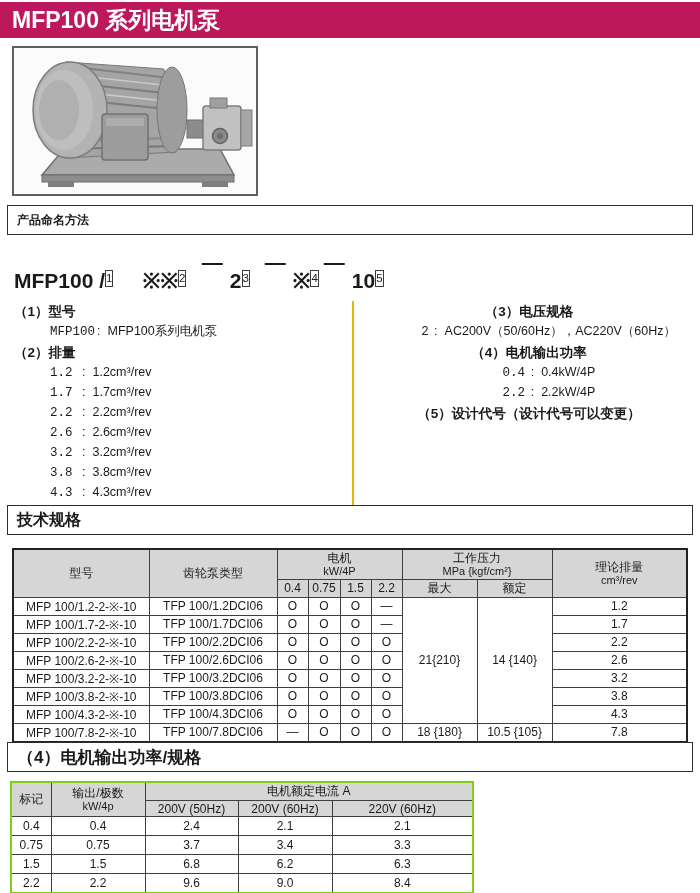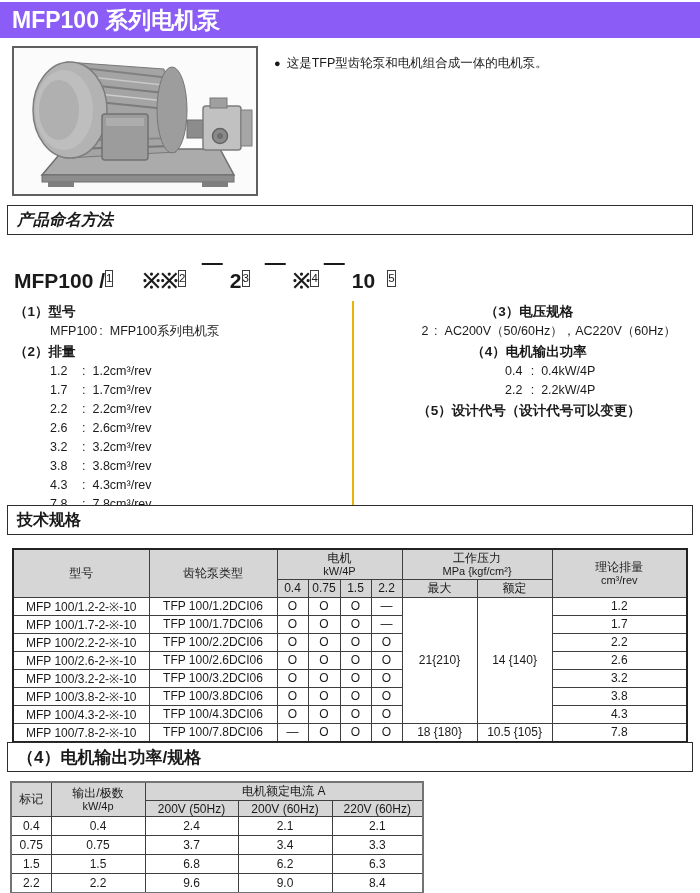--- a/index.html
+++ b/index.html
@@ -7,81 +7,81 @@
   body {
     width:700px; height:893px; position:relative;
     background:#ffffff; color:#1a1a1a;
     font-family:"Liberation Sans", sans-serif;
     overflow:hidden;
   }
 
   
   .title-bar {
     position:absolute; left:0; top:2px; width:700px; height:36px;
-    background:#8b5cf6; color:#ffffff;
+    background:#be185d; color:#ffffff;
     font-size:23px; font-weight:bold; line-height:36px;
     padding-left:12px;
   }
 
   
   .top-section { position:absolute; top:46px; left:12px; width:676px; display:flex; }
   .photo-box {
     width:246px; height:150px; border:2px solid #5f5f5f; background:#fdfdfd;
     flex:0 0 auto; overflow:hidden;
   }
   .photo-box svg { display:block; width:100%; height:100%; }
   .intro { margin-left:16px; padding-top:8px; font-size:12.5px; line-height:18px; }
   .intro .bullet { margin-right:6px; font-size:11px; }
 
   
   .section-heading {
     position:absolute; left:7px; width:686px; height:30px;
     border:1px solid #2e2e2e; background:#ffffff;
     font-weight:bold; display:flex; align-items:center; padding-left:9px;
   }
-  #naming-heading { top:205px; font-size:16px;font-style:italic; }
+  #naming-heading { top:205px; font-size:12px; }
   #specs-heading  { top:505px; font-size:16px; }
   #output-heading { top:742px; font-size:17px; }
 
   
   .code-row { position:absolute; top:249px; left:14px; display:flex; align-items:flex-end; }
   .code-col { display:flex; flex-direction:row; }
   .code-text { font-weight:bold; font-size:21px; line-height:26px; text-align:center; white-space:nowrap; }
   .code-box {
     border:1.5px solid #3a3a3a; height:17px; margin-top:2px;
     font-size:11.5px; line-height:15px; text-align:center;
   }
   .code-col.dash-col { padding-bottom:19px; margin:0 7px; }
-  .w1 { width:104px; } .w2 { width:52px; } .w3 { width:28px; } .w4 { width:24px; } .w5 { width:40px;gap:12px; }
+  .w1 { width:104px; } .w2 { width:52px; } .w3 { width:28px; } .w4 { width:24px; } .w5 { width:40px; }
 
   
   .legend { position:absolute; top:301px; left:14px; width:674px; display:flex; }
   .legend-col.left  { width:338px; }
   .legend-col.right { width:336px; border-left:2px solid #eab308; padding-left:16px; min-height:188px;text-align:center; }
   .legend-group-title { font-weight:bold; font-size:13.5px; line-height:21px; }
   .legend-item { font-size:12.5px; line-height:19px; padding-left:36px; white-space:nowrap; }
-  .legend-item .code { display:inline-block; min-width:30px; }
+  .legend-item .code { display:inline-block; min-width:30px;font-family:Liberation Mono, monospace; }
   .legend-item .colon { display:inline-block; margin:0 7px 0 2px; }
 
   
   table { border-collapse:collapse; table-layout:fixed; position:absolute; background:#fff; }
   th, td {
     border:1px solid #3f3f3f; padding:0 2px; text-align:center;
     font-size:12px; font-weight:normal; overflow:hidden; white-space:nowrap;
   }
   thead th { background:#d6d6d6; }
   .unit-line { font-size:11px; line-height:13px; }
   .hdr-line  { font-size:12px; line-height:14px; }
 
   #spec-table { top:548px; left:12px; width:676px; border:2px solid #222; }
   #spec-table thead tr.h1 th { height:30px; }
   #spec-table thead tr.h2 th { height:16px; }
   #spec-table tbody tr { height:17px; }
 
-  #output-table { top:781px; left:10px; width:414px; border:2px solid #737373; }
+  #output-table { top:781px; left:10px; width:464px; border:2px solid #84cc16; }
   #output-table thead tr.h1 th { height:18px; }
   #output-table thead tr.h2 th { height:16px; }
   #output-table tbody tr { height:19px; }
 </style>
 </head>
 <body>
 
 <div class="title-bar">MFP100 系列电机泵</div>
 
 <div class="top-section">
@@ -112,23 +112,20 @@
       <rect x="88" y="66" width="46" height="46" rx="3" fill="#9c9c9c" stroke="#717171" stroke-width="1.5"></rect>
       <rect x="92" y="70" width="38" height="8" fill="#adadad"></rect>
 
       <rect x="173" y="72" width="16" height="18" fill="#8c8c8c" stroke="#6f6f6f" stroke-width="1"></rect>
       <rect x="189" y="58" width="38" height="44" rx="3" fill="#c1c1c1" stroke="#7d7d7d" stroke-width="1.5"></rect>
       <rect x="227" y="62" width="11" height="36" fill="#a6a6a6" stroke="#7d7d7d" stroke-width="1"></rect>
       <circle cx="206" cy="88" r="7.5" fill="#8a8a8a" stroke="#636363" stroke-width="1.5"></circle>
       <circle cx="206" cy="88" r="3" fill="#6e6e6e"></circle>
       <rect x="196" y="50" width="17" height="10" fill="#9f9f9f" stroke="#787878" stroke-width="1"></rect>
     </svg>
-  </div>
-  <div class="intro">
-    <span class="bullet">●</span><span>这是TFP型齿轮泵和电机组合成一体的电机泵。</span>
   </div>
 </div>
 
 <div class="section-heading" id="naming-heading">产品命名方法</div>
 
 <div class="code-row">
   <div class="code-col w1">
     <div class="code-text">MFP100 /</div>
     <div class="code-box">1</div>
   </div>

